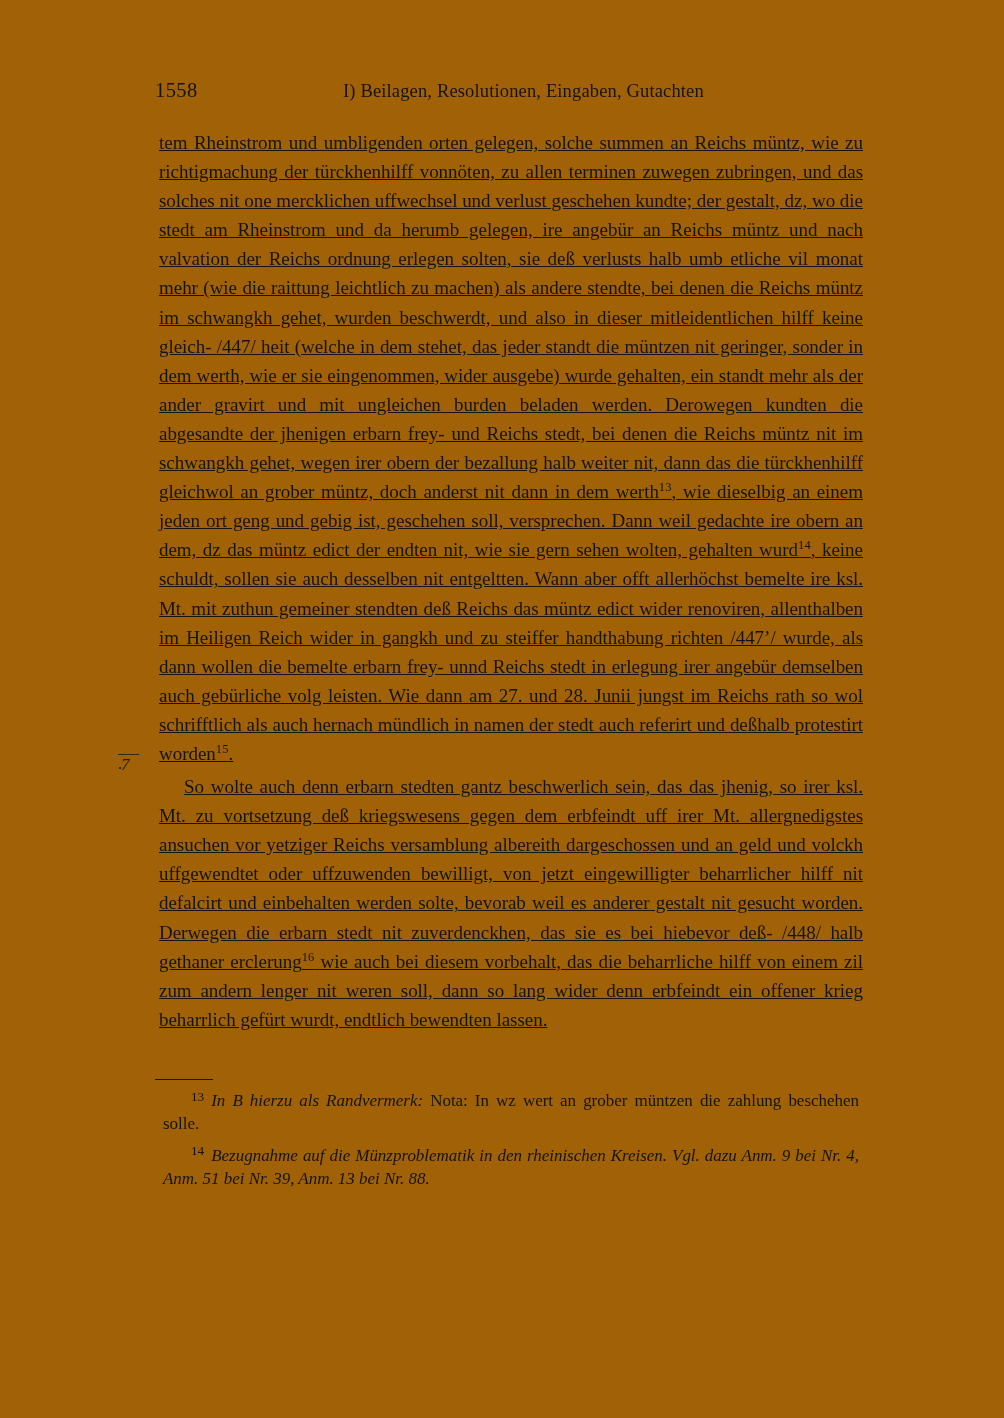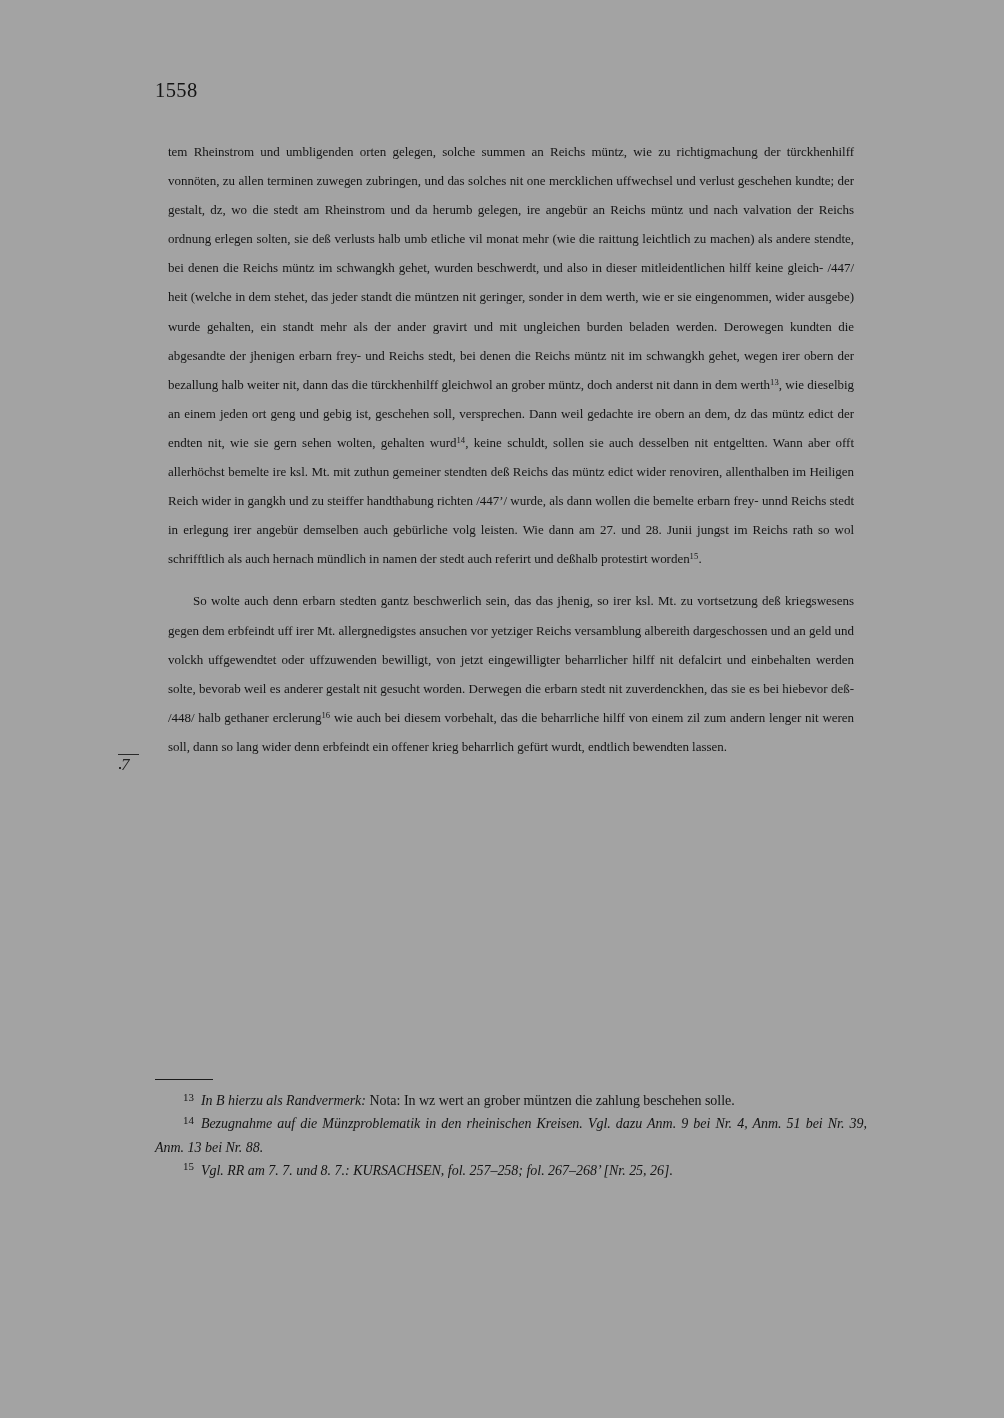--- a/index.html
+++ b/index.html
@@ -14,21 +14,21 @@
     color: #141414;
     position: relative;
     overflow: hidden;
   }
 
   .page {
     position: absolute;
     left: 0; top: 0;
     width: 1004px;
     height: 1418px;
-    background: #a3a3a3;
+    background: #a16207;
   }
 
   
   .runninghead {
     position: absolute;
     left: 155px;
     top: 76px;
     width: 712px;
     height: 28px;
     font-size: 20.5px;
@@ -51,27 +51,28 @@
 
   
   .textblock {
     position: absolute;
     left: 155px;
     top: 124px;
     width: 712px;
   }
 
   p.body {
-    margin: 13px;
-    font-size: 13px;
+    margin: 4px;
+    font-size: 19px;
     line-height: 29.1px;
     text-align: justify;
     text-justify: inter-word;
     hyphens: none;
     letter-spacing: -0.03px;
+    text-decoration: underline;
   }
   p.body.indent {
     text-indent: 25px;
   }
   p.body.last-loose {
     text-align-last: left;
   }
 
   sup.fn {
     font-size: 0.66em;
@@ -119,22 +120,22 @@
     top: 1079px;
     width: 712px;
   }
   .fn-rule {
     width: 58px;
     height: 1.2px;
     background: #1a1a1a;
     margin: 0 0 9px 0;
   }
   p.footnote {
-    margin: 0;
-    font-size: 14px;
+    margin: 8px;
+    font-size: 17px;
     line-height: 23.2px;
     text-align: justify;
     text-justify: inter-word;
     text-indent: 28px;
     letter-spacing: -0.02px;
   }
   p.footnote .fn-marker {
     font-size: 0.78em;
     vertical-align: 0.42em;
     line-height: 0;
@@ -143,20 +144,21 @@
   .it { font-style: italic; }
   .ro { font-style: normal; }
 </style>
 </head>
 <body>
 
 <div class="page">
 
   <div class="runninghead">
     <span class="rh-folio">1558</span>
+    <span class="rh-title">I) Beilagen, Resolutionen, Eingaben, Gutachten</span>
   </div>
 
   <div class="margin-marker">
     <span class="mm-rule"></span>
     <span class="mm-dot"></span>
     <span class="mm-num">7</span>
   </div>
 
   <div class="textblock">
 
@@ -166,17 +168,16 @@
 
   </div>
 
   <div class="footnotes">
     <div class="fn-rule"></div>
 
     <p class="footnote"><span class="fn-marker">13</span><span class="it">In B hierzu als Randvermerk:</span><span class="ro"> Nota: In wz wert an grober müntzen die zahlung beschehen solle.</span></p>
 
     <p class="footnote"><span class="fn-marker">14</span><span class="it">Bezugnahme auf die Münzproblematik in den rheinischen Kreisen. Vgl. dazu Anm. 9 bei Nr. 4, Anm. 51 bei Nr. 39, Anm. 13 bei Nr. 88.</span><span class="ro"></span></p>
 
-    <p class="footnote"><span class="fn-marker">15</span><span class="it">Vgl. RR am 7. 7. und 8. 7.: KURSACHSEN, fol. 257–258; fol. 267–268’ [Nr. 25, 26].</span><span class="ro"></span></p>
 
   </div>
 
 </div>
 
 </body></html>

